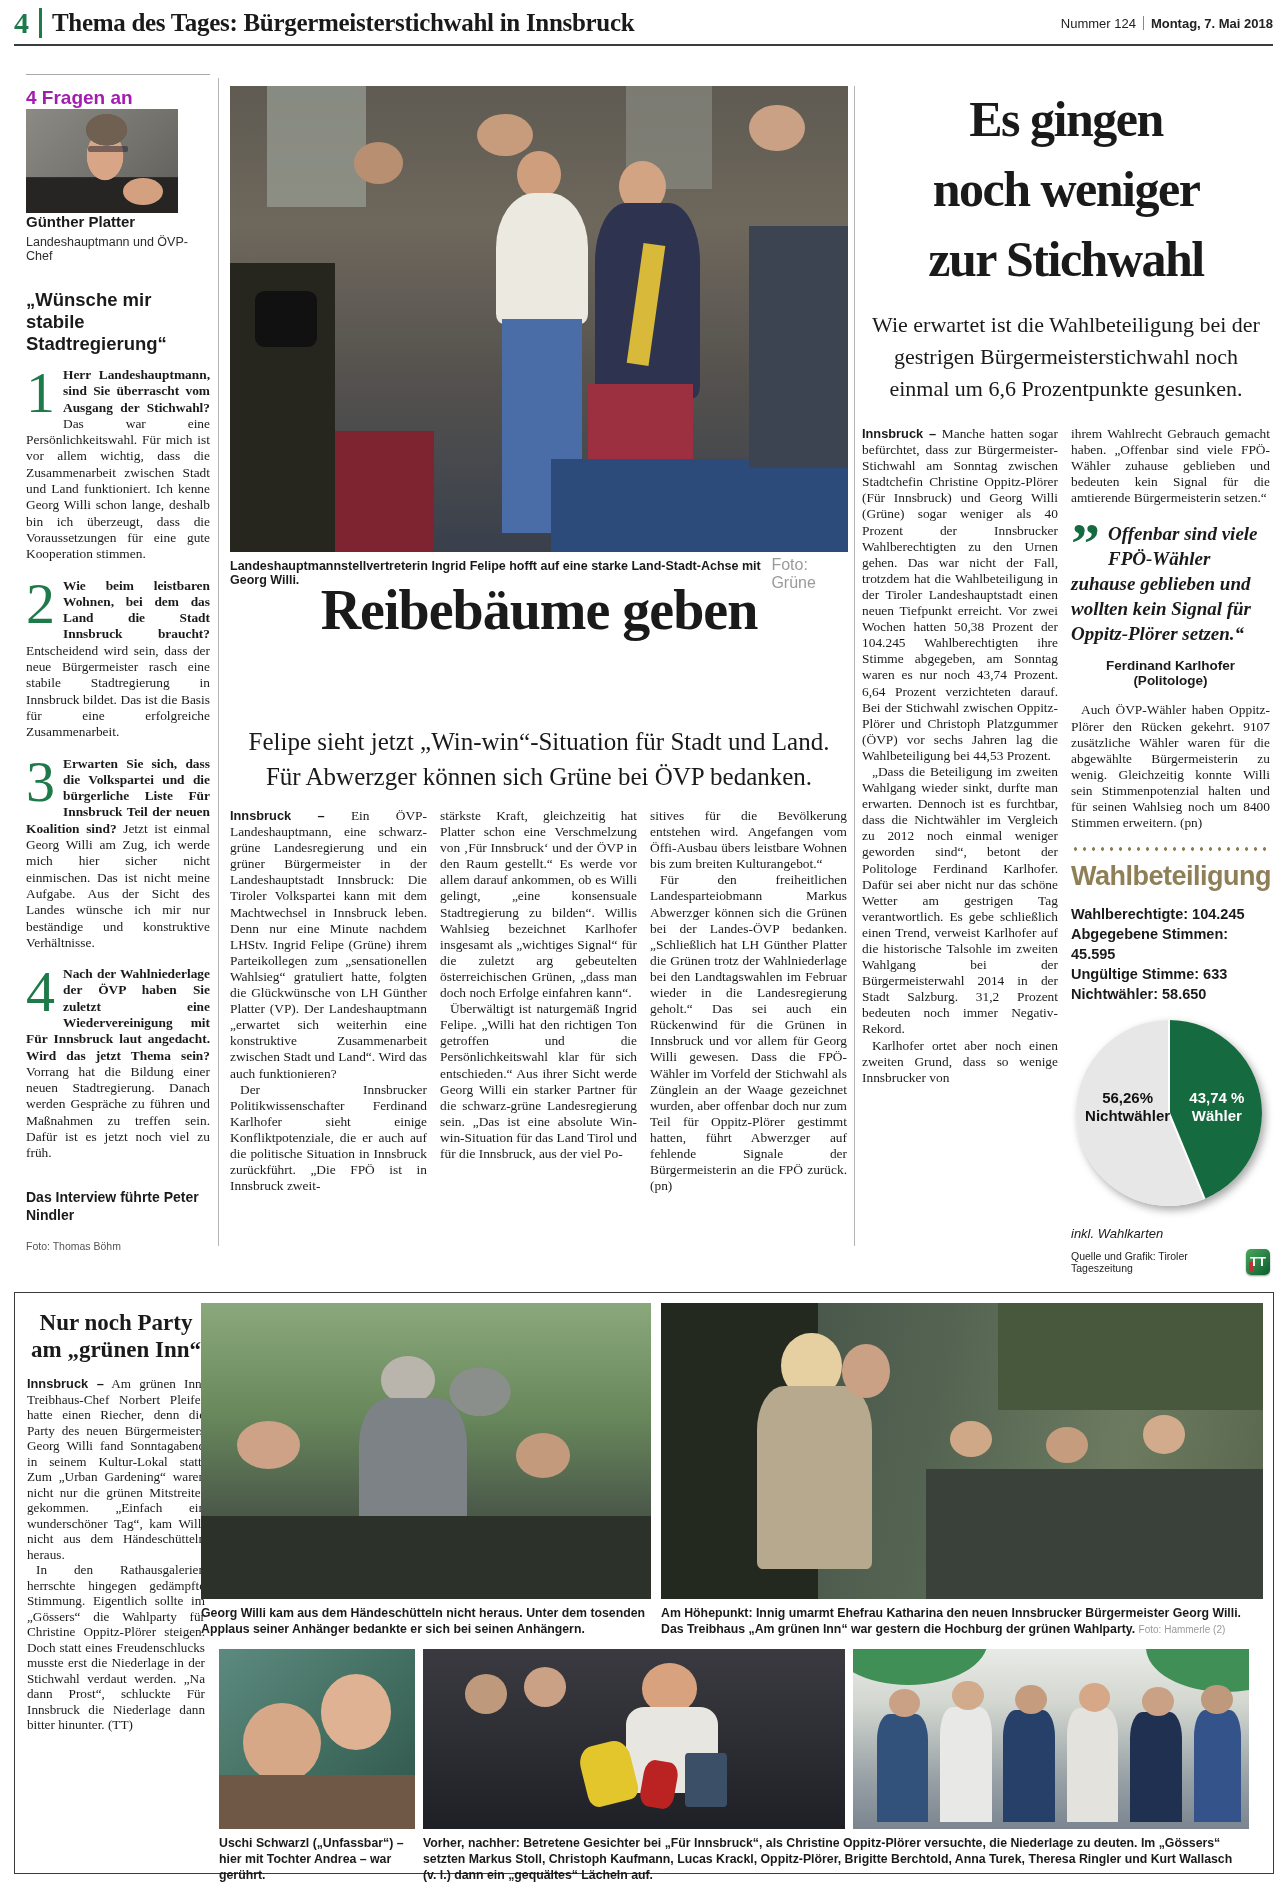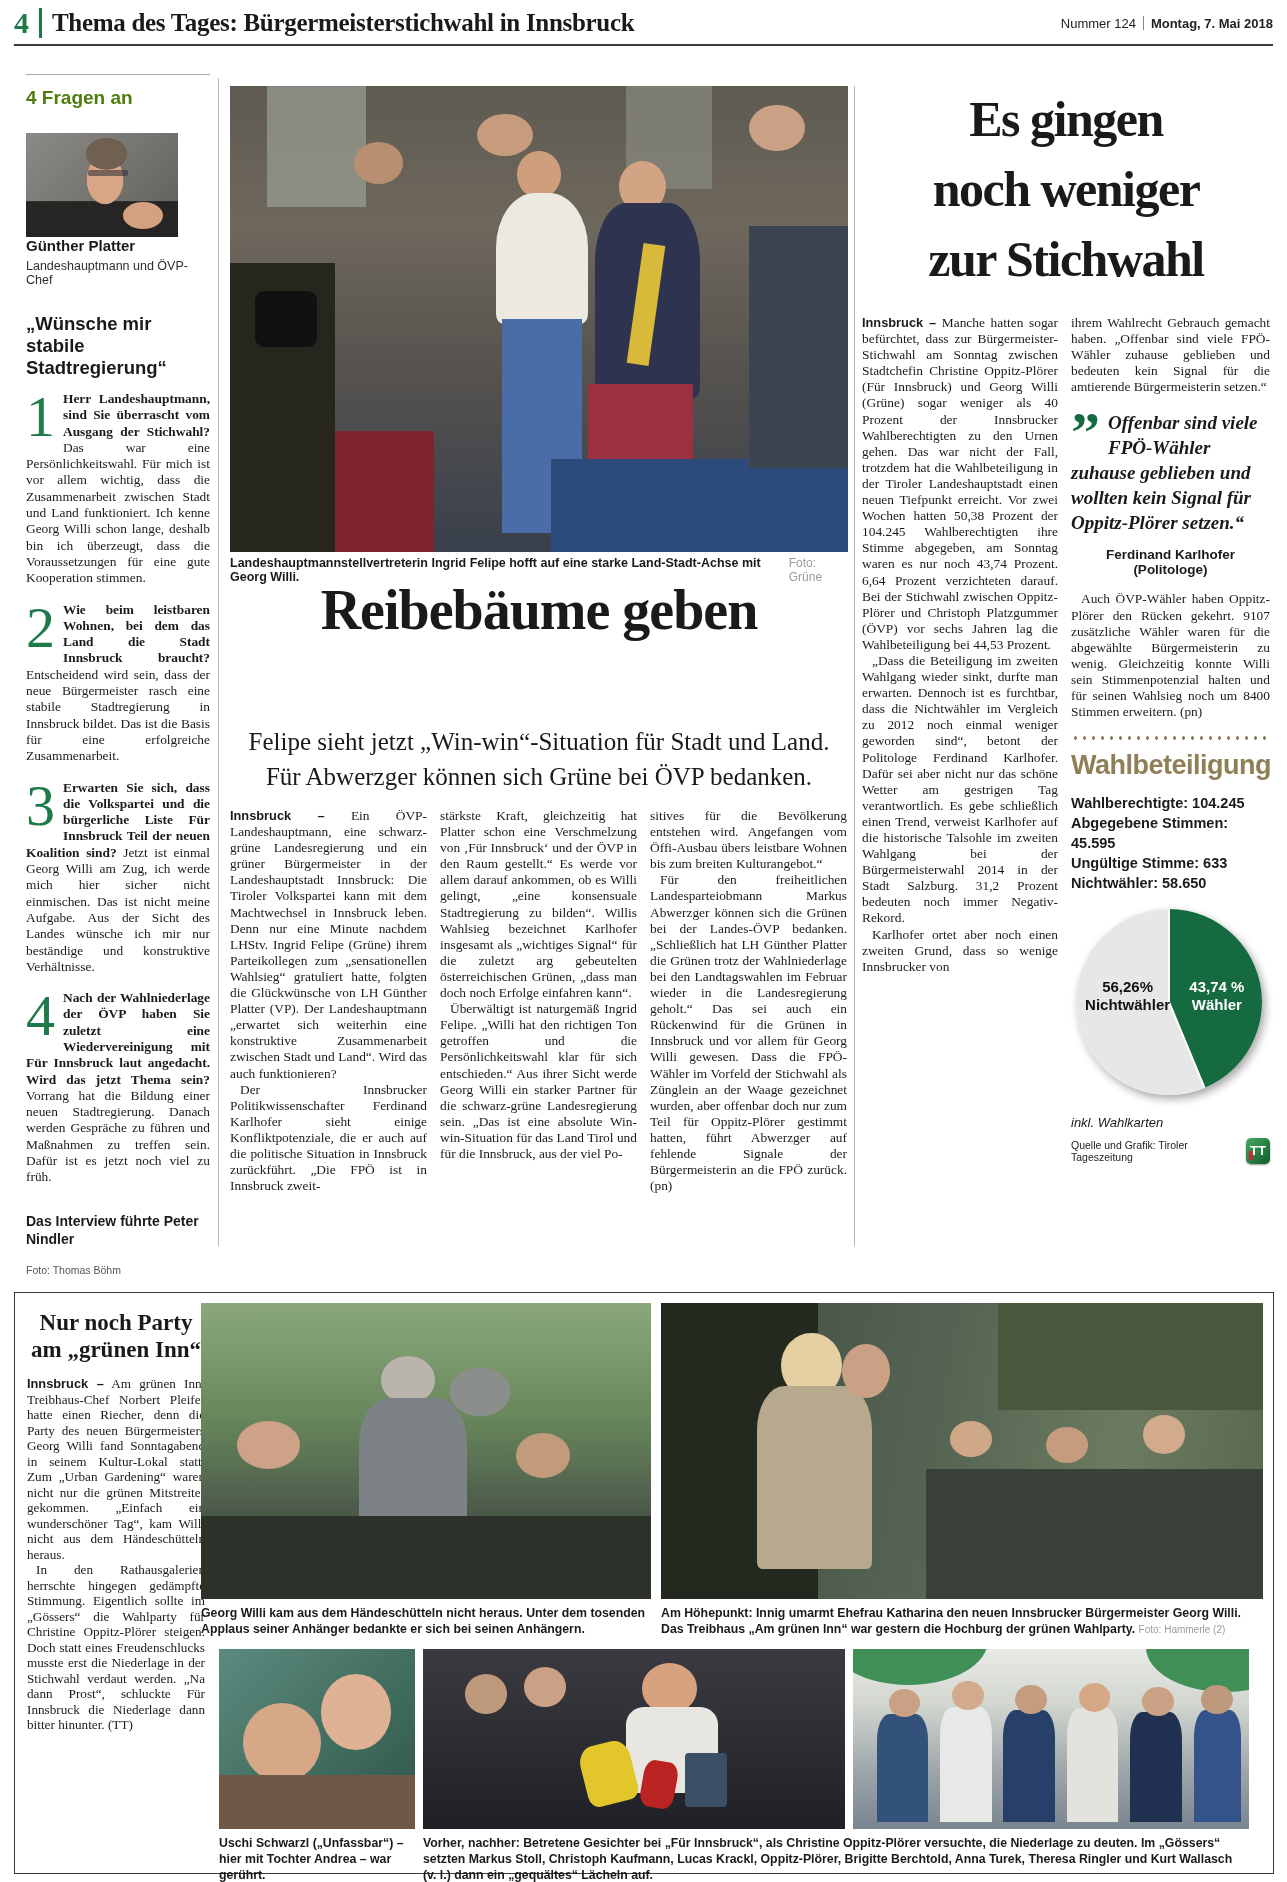--- a/index.html
+++ b/index.html
@@ -12,21 +12,21 @@
   .section-title{font:700 25px "Liberation Serif",serif;letter-spacing:-.3px;}
   .mast-right{margin-left:auto;font-family:"Liberation Sans",sans-serif;font-size:13px;color:#222;display:flex;align-items:center;gap:7px;}
   .mast-right .sep{width:1px;height:14px;background:#888;}
   .mast-date{font-weight:700;}
   .mast-rule{position:absolute;top:44px;left:14px;width:1259px;height:2px;background:#3c3c3c;}
 
   .vr{position:absolute;width:1px;background:#b5b5b5;}
 
   
   .interview{position:absolute;left:26px;top:74px;width:184px;border-top:1px solid #aaa;padding-top:12px;}
-  .kicker{font:700 19px "Liberation Sans",sans-serif;color:#4d7c0f;margin:0 0 24px;}
+  .kicker{font:700 19px "Liberation Sans",sans-serif;color:#a21caf;margin:0 0 0;}
   .iv-photo{width:152px;height:104px;position:relative;overflow:hidden;background:
     radial-gradient(ellipse 34px 26px at 53% 20%, #6f6052 0 60%, transparent 62%),
     radial-gradient(ellipse 30px 40px at 52% 45%, #d8a586 0 60%, transparent 62%),
     linear-gradient(to top, #262523 0 34%, transparent 35%),
     linear-gradient(135deg,#8b8a85,#71706b 60%,#5d5c58);}
   .iv-photo .hand{position:absolute;right:10%;bottom:8%;width:26%;height:26%;border-radius:50%;background:#d3a080;}
   .iv-photo .glasses{position:absolute;left:41%;top:36%;width:26%;height:5%;background:rgba(40,40,50,.55);border-radius:2px;}
   .iv-name{font:700 15px "Liberation Sans",sans-serif;}
   .iv-role{font:12.5px "Liberation Sans",sans-serif;color:#2e2e2e;margin-top:5px;}
   .iv-headline{font:700 18.5px/22px "Liberation Sans",sans-serif;margin:26px 0 12px;}
@@ -38,21 +38,21 @@
 
   
   .ph{overflow:hidden;position:absolute;}
   .ph > div{position:absolute;}
 
   
   .main-photo{left:230px;top:86px;width:618px;height:466px;background:
     linear-gradient(180deg,#5f5b52 0%,#6e675c 30%,#55524e 62%,#39404c 100%);}
   .main-caption{position:absolute;left:230px;top:556px;width:618px;display:flex;justify-content:space-between;align-items:baseline;font-family:"Liberation Sans",sans-serif;}
   .cap-main{font-weight:700;font-size:12.5px;}
-  .cap-credit{font-size:12px;color:#9a9a9a;}
+  .cap-credit{font-size:16px;color:#9a9a9a;}
   .main-headline{position:absolute;left:230px;top:576px;width:618px;text-align:center;font-weight:700;font-size:56px;line-height:69px;letter-spacing:-1px;}
   .main-subhead{position:absolute;left:230px;top:724px;width:618px;text-align:center;font-size:25px;line-height:35px;}
   .main-cols{position:absolute;left:230px;top:808px;width:618px;height:438px;display:flex;gap:13px;}
   .mcol{width:197px;}
   .art p{font-size:13.4px;line-height:16.1px;text-align:justify;margin:0;}
   .art p.ind{text-indent:10px;}
   .lead{font-family:"Liberation Sans",sans-serif;font-weight:700;font-size:12.8px;}
 
   
   .right-art{position:absolute;left:862px;top:84px;width:408px;}
@@ -203,20 +203,21 @@
       <p class="ind">Für den freiheitlichen Landesparteiobmann Markus Abwerzger können sich die Grünen bei der Landes-ÖVP bedanken. „Schließlich hat LH Günther Platter die Grünen trotz der Wahlniederlage bei den Landtagswahlen im Februar wieder in die Landesregierung geholt.“ Das sei auch ein Rückenwind für die Grünen in Innsbruck und vor allem für Georg Willi gewesen. Dass die FPÖ-Wähler im Vorfeld der Stichwahl als Zünglein an der Waage gezeichnet wurden, aber offenbar doch nur zum Teil für Oppitz-Plörer gestimmt hatten, führt Abwerzger auf fehlende Signale der Bürgermeisterin an die FPÖ zurück. (pn)</p>
     </div>
   </div>
 
   <div class="right-art">
     <div class="r-headline">
       <div>Es gingen</div>
       <div>noch weniger</div>
       <div>zur Stichwahl</div>
     </div>
+    <div class="r-lede">Wie erwartet ist die Wahlbeteiligung bei der gestrigen Bürgermeisterstichwahl noch einmal um 6,6 Prozentpunkte gesunken.</div>
     <div class="r-cols art">
       <div class="r-col1">
         <p><span class="lead">Innsbruck –</span> <span>Manche hatten sogar befürchtet, dass zur Bürgermeister-Stichwahl am Sonntag zwischen Stadtchefin Christine Oppitz-Plörer (Für Innsbruck) und Georg Willi (Grüne) sogar weniger als 40 Prozent der Innsbrucker Wahlberechtigten zu den Urnen gehen. Das war nicht der Fall, trotzdem hat die Wahlbeteiligung in der Tiroler Landeshauptstadt einen neuen Tiefpunkt erreicht. Vor zwei Wochen hatten 50,38 Prozent der 104.245 Wahlberechtigten ihre Stimme abgegeben, am Sonntag waren es nur noch 43,74 Prozent. 6,64 Prozent verzichteten darauf. Bei der Stichwahl zwischen Oppitz-Plörer und Christoph Platzgummer (ÖVP) vor sechs Jahren lag die Wahlbeteiligung bei 44,53 Prozent.</span></p>
         <p class="ind">„Dass die Beteiligung im zweiten Wahlgang wieder sinkt, durfte man erwarten. Dennoch ist es furchtbar, dass die Nichtwähler im Vergleich zu 2012 noch einmal weniger geworden sind“, betont der Politologe Ferdinand Karlhofer. Dafür sei aber nicht nur das schöne Wetter am gestrigen Tag verantwortlich. Es gebe schließlich einen Trend, verweist Karlhofer auf die historische Talsohle im zweiten Wahlgang bei der Bürgermeisterwahl 2014 in der Stadt Salzburg. 31,2 Prozent bedeuten noch immer Negativ-Rekord.</p>
         <p class="ind">Karlhofer ortet aber noch einen zweiten Grund, dass so wenige Innsbrucker von</p>
       </div>
       <div class="r-col2">
         <p>ihrem Wahlrecht Gebrauch gemacht haben. „Offenbar sind viele FPÖ-Wähler zuhause geblieben und bedeuten kein Signal für die amtierende Bürgermeisterin setzen.“</p>
 
         <div class="pq">

